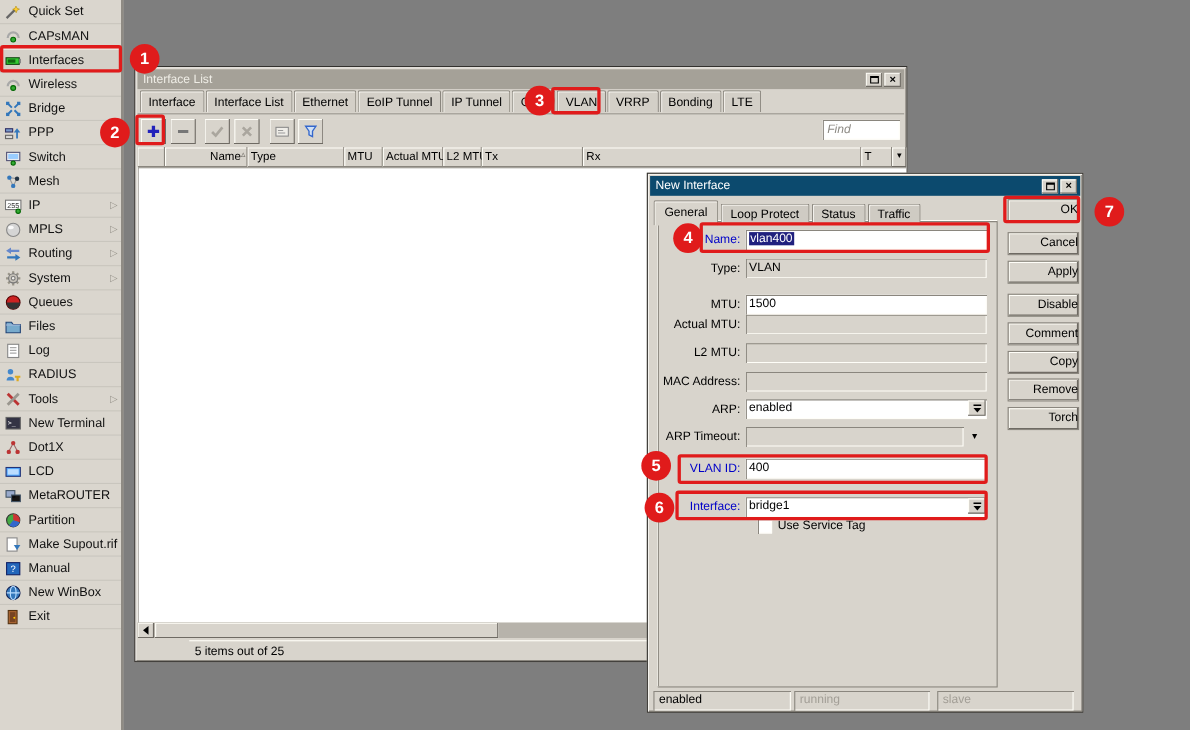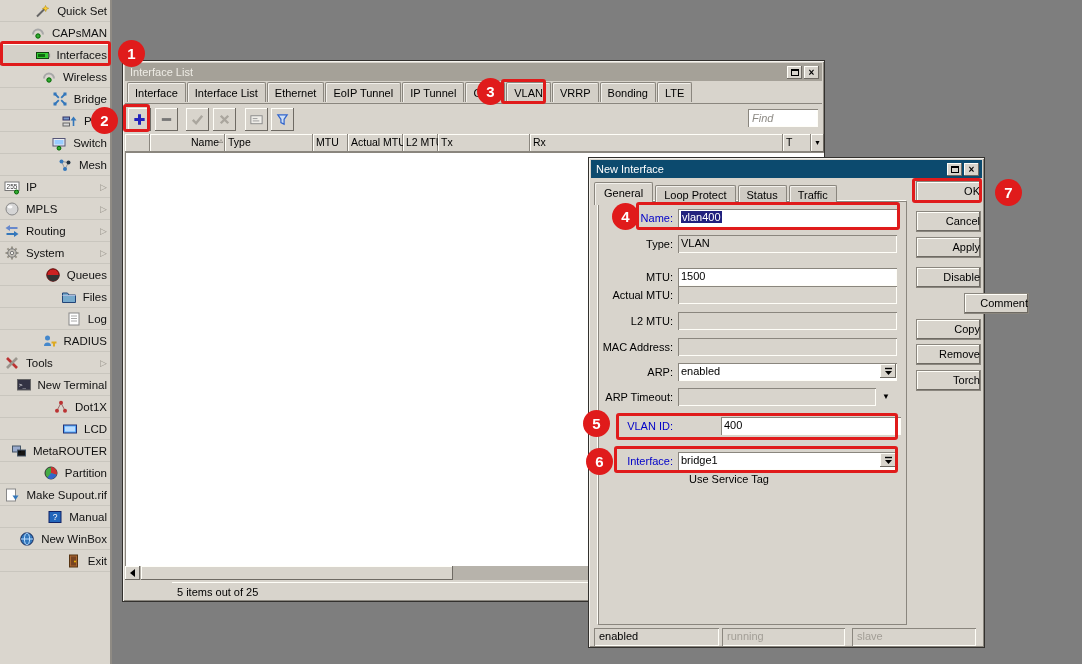--- a/index.html
+++ b/index.html
@@ -4,21 +4,21 @@
 <style>
   * { margin:0; padding:0; box-sizing:border-box; }
   html,body { width:1082px; height:664px; overflow:hidden; }
   body { font-family:"Liberation Sans","DejaVu Sans",sans-serif; font-size:11px; background:#7e7e7e; position:relative; }
 
   
   .raised { background:#d8d4cc; box-shadow: inset -1px -1px 0 #6e6a63, inset 1px 1px 0 #fffef8; }
 
   
   .sidebar { position:absolute; left:0; top:0; width:112px; height:664px; background:#dad6ce; border-right:2px solid #8f8b84; }
-  .sb-item { height:22px; display:flex; align-items:center; padding:0 3px 0 4px; border-bottom:1px solid #c9c6be; cursor:default;justify-content:flex-end; }
+  .sb-item { height:22px; display:flex; align-items:center; padding:0 3px 0 4px; border-bottom:1px solid #c9c6be; cursor:default; }
   .sb-item.active { background:#d4d0c8; box-shadow: inset -1px -1px 0 #6e6a63, inset 1px 1px 0 #fffef8; }
   .sb-icon { width:16px; height:16px; flex:0 0 16px; margin-right:6px; }
   .sb-icon svg { display:block; }
   .sb-label { white-space:nowrap; color:#111; font-size:11.5px; }
   .sb-arrow { margin-left:auto; color:#9a968e; font-size:9px; }
 
   
   .window { position:absolute; background:#d8d4cc; border:1px solid #33312e; box-shadow: inset 1px 1px 0 #f5f3ee, inset -1px -1px 0 #8a867e; }
   .titlebar { position:absolute; left:2px; right:2px; top:2px; height:18px; display:flex; align-items:center; padding:0 3px 0 5px; }
   .titlebar.inactive { background:#a5a198; color:#eeece5; }
@@ -55,21 +55,21 @@
   .panel { position:absolute; left:8px; top:42px; width:309px; height:424px; box-shadow: inset 1px 1px 0 #fffef8, 1px 1px 0 #8a867e, inset 2px 2px 0 #8a867e; background:#d8d4cc; }
   .frow { position:absolute; left:12px; width:300px; height:18px; display:flex; z-index:2; }
   .flabel { width:72px; flex:0 0 72px; text-align:right; margin-right:5px; line-height:18px; color:#000; }
   .flabel.blue { color:#0000c8; }
   .ffield { width:219px; height:18px; padding:2px 3px 0; position:relative; background:#fff; box-shadow: inset 1px 1px 0 #8a867e, inset -1px -1px 0 #fffef8; white-space:nowrap; overflow:hidden; }
   .ffield.readonly, .ffield.disabled { background:#d8d4cc; }
   .ffield.short { width:198px; }
   .seltext { background:#20207e; color:#fff; padding:0 1px; }
   .cbtn { position:absolute; right:1px; top:1px; width:16px; height:14px; background:#d8d4cc; box-shadow: inset -1px -1px 0 #6e6a63, inset 1px 1px 0 #fffef8; display:flex; align-items:center; justify-content:center; cursor:pointer; }
   .plainarrow { font-size:8px; line-height:18px; margin-left:6px; color:#000; }
-  .cbrow { position:absolute; left:100px; top:313px; height:14px; display:flex; align-items:center; z-index:2;flex-direction:column; }
+  .cbrow { position:absolute; left:100px; top:313px; height:14px; display:flex; align-items:center; z-index:2; }
   .cb { width:13px; height:13px; background:#fff; box-shadow: inset 1px 1px 0 #8a867e, inset -1px -1px 0 #fffef8; margin-right:5px; cursor:pointer; }
   .dbtn { position:absolute; left:327px; width:65px; height:21px; background:#d8d4cc; border:1px solid #8a867e; box-shadow: inset -1px -1px 0 #6e6a63, inset 1px 1px 0 #fffef8; text-align:right; line-height:19px; cursor:pointer; }
   .dlg-status { position:absolute; left:0; top:470px; width:100%; height:18px; }
   .dcell { position:absolute; top:0; height:18px; padding:2px 0 0 5px; box-shadow: inset 1px 1px 0 #8a867e, inset -1px -1px 0 #fffef8; color:#000; }
   .dcell.off { color:#a29e96; }
 
   
   .hlbox { position:absolute; border:3px solid #e01b1b; border-radius:3px; z-index:35; }
   .ann { position:absolute; width:27px; height:27px; border-radius:50%; background:#e01b1b; color:#fff; font-weight:700; font-size:15px; display:flex; align-items:center; justify-content:center; z-index:40; }
 </style>
@@ -478,21 +478,21 @@
                 <path d="M1 1.5 H8" stroke="#000" stroke-width="1.4"></path>
                 <path d="M1 4 H8 L4.5 8Z" fill="#000"></path>
               </svg>
             </span></span>
         </div>
         <div class="frow" style="top: 230px;">
           <span class="flabel">ARP Timeout:</span>
           <span class="ffield short disabled"></span>
           <span class="plainarrow">▼</span>
         </div>
-        <div class="frow" style="top: 259px; gap: 43px;">
+        <div class="frow" style="top: 259px;">
           <span class="flabel blue">VLAN ID:</span>
           <span class="ffield normal">400</span>
         </div>
         <div class="frow" style="top: 294px;">
           <span class="flabel blue">Interface:</span>
           <span class="ffield combo normal">bridge1<span class="cbtn">
               <svg width="9" height="9" viewBox="0 0 9 9">
                 <path d="M1 1.5 H8" stroke="#000" stroke-width="1.4"></path>
                 <path d="M1 4 H8 L4.5 8Z" fill="#000"></path>
               </svg>
@@ -501,21 +501,21 @@
       </div>
     <div class="cbrow">
       <span class="cb"></span>
       <span>Use Service Tag</span>
     </div>
     <div id="dlg-buttons">
         <div class="dbtn" style="top: 23px;">OK</div>
         <div class="dbtn" style="top: 53px;">Cancel</div>
         <div class="dbtn" style="top: 79px;">Apply</div>
         <div class="dbtn" style="top: 109px;">Disable</div>
-        <div class="dbtn" style="top: 135px; margin-left: 48px;">Comment</div>
+        <div class="dbtn" style="top: 135px;">Comment</div>
         <div class="dbtn" style="top: 161px;">Copy</div>
         <div class="dbtn" style="top: 186px;">Remove</div>
         <div class="dbtn" style="top: 212px;">Torch</div>
       </div>
     <div class="dlg-status" id="dlg-status">
         <span class="dcell" style="left: 5px; width: 125px;">enabled</span>
         <span class="dcell off" style="left: 133px; width: 123px;">running</span>
         <span class="dcell off" style="left: 263px; width: 124px;">slave</span>
       </div>
   </section>

